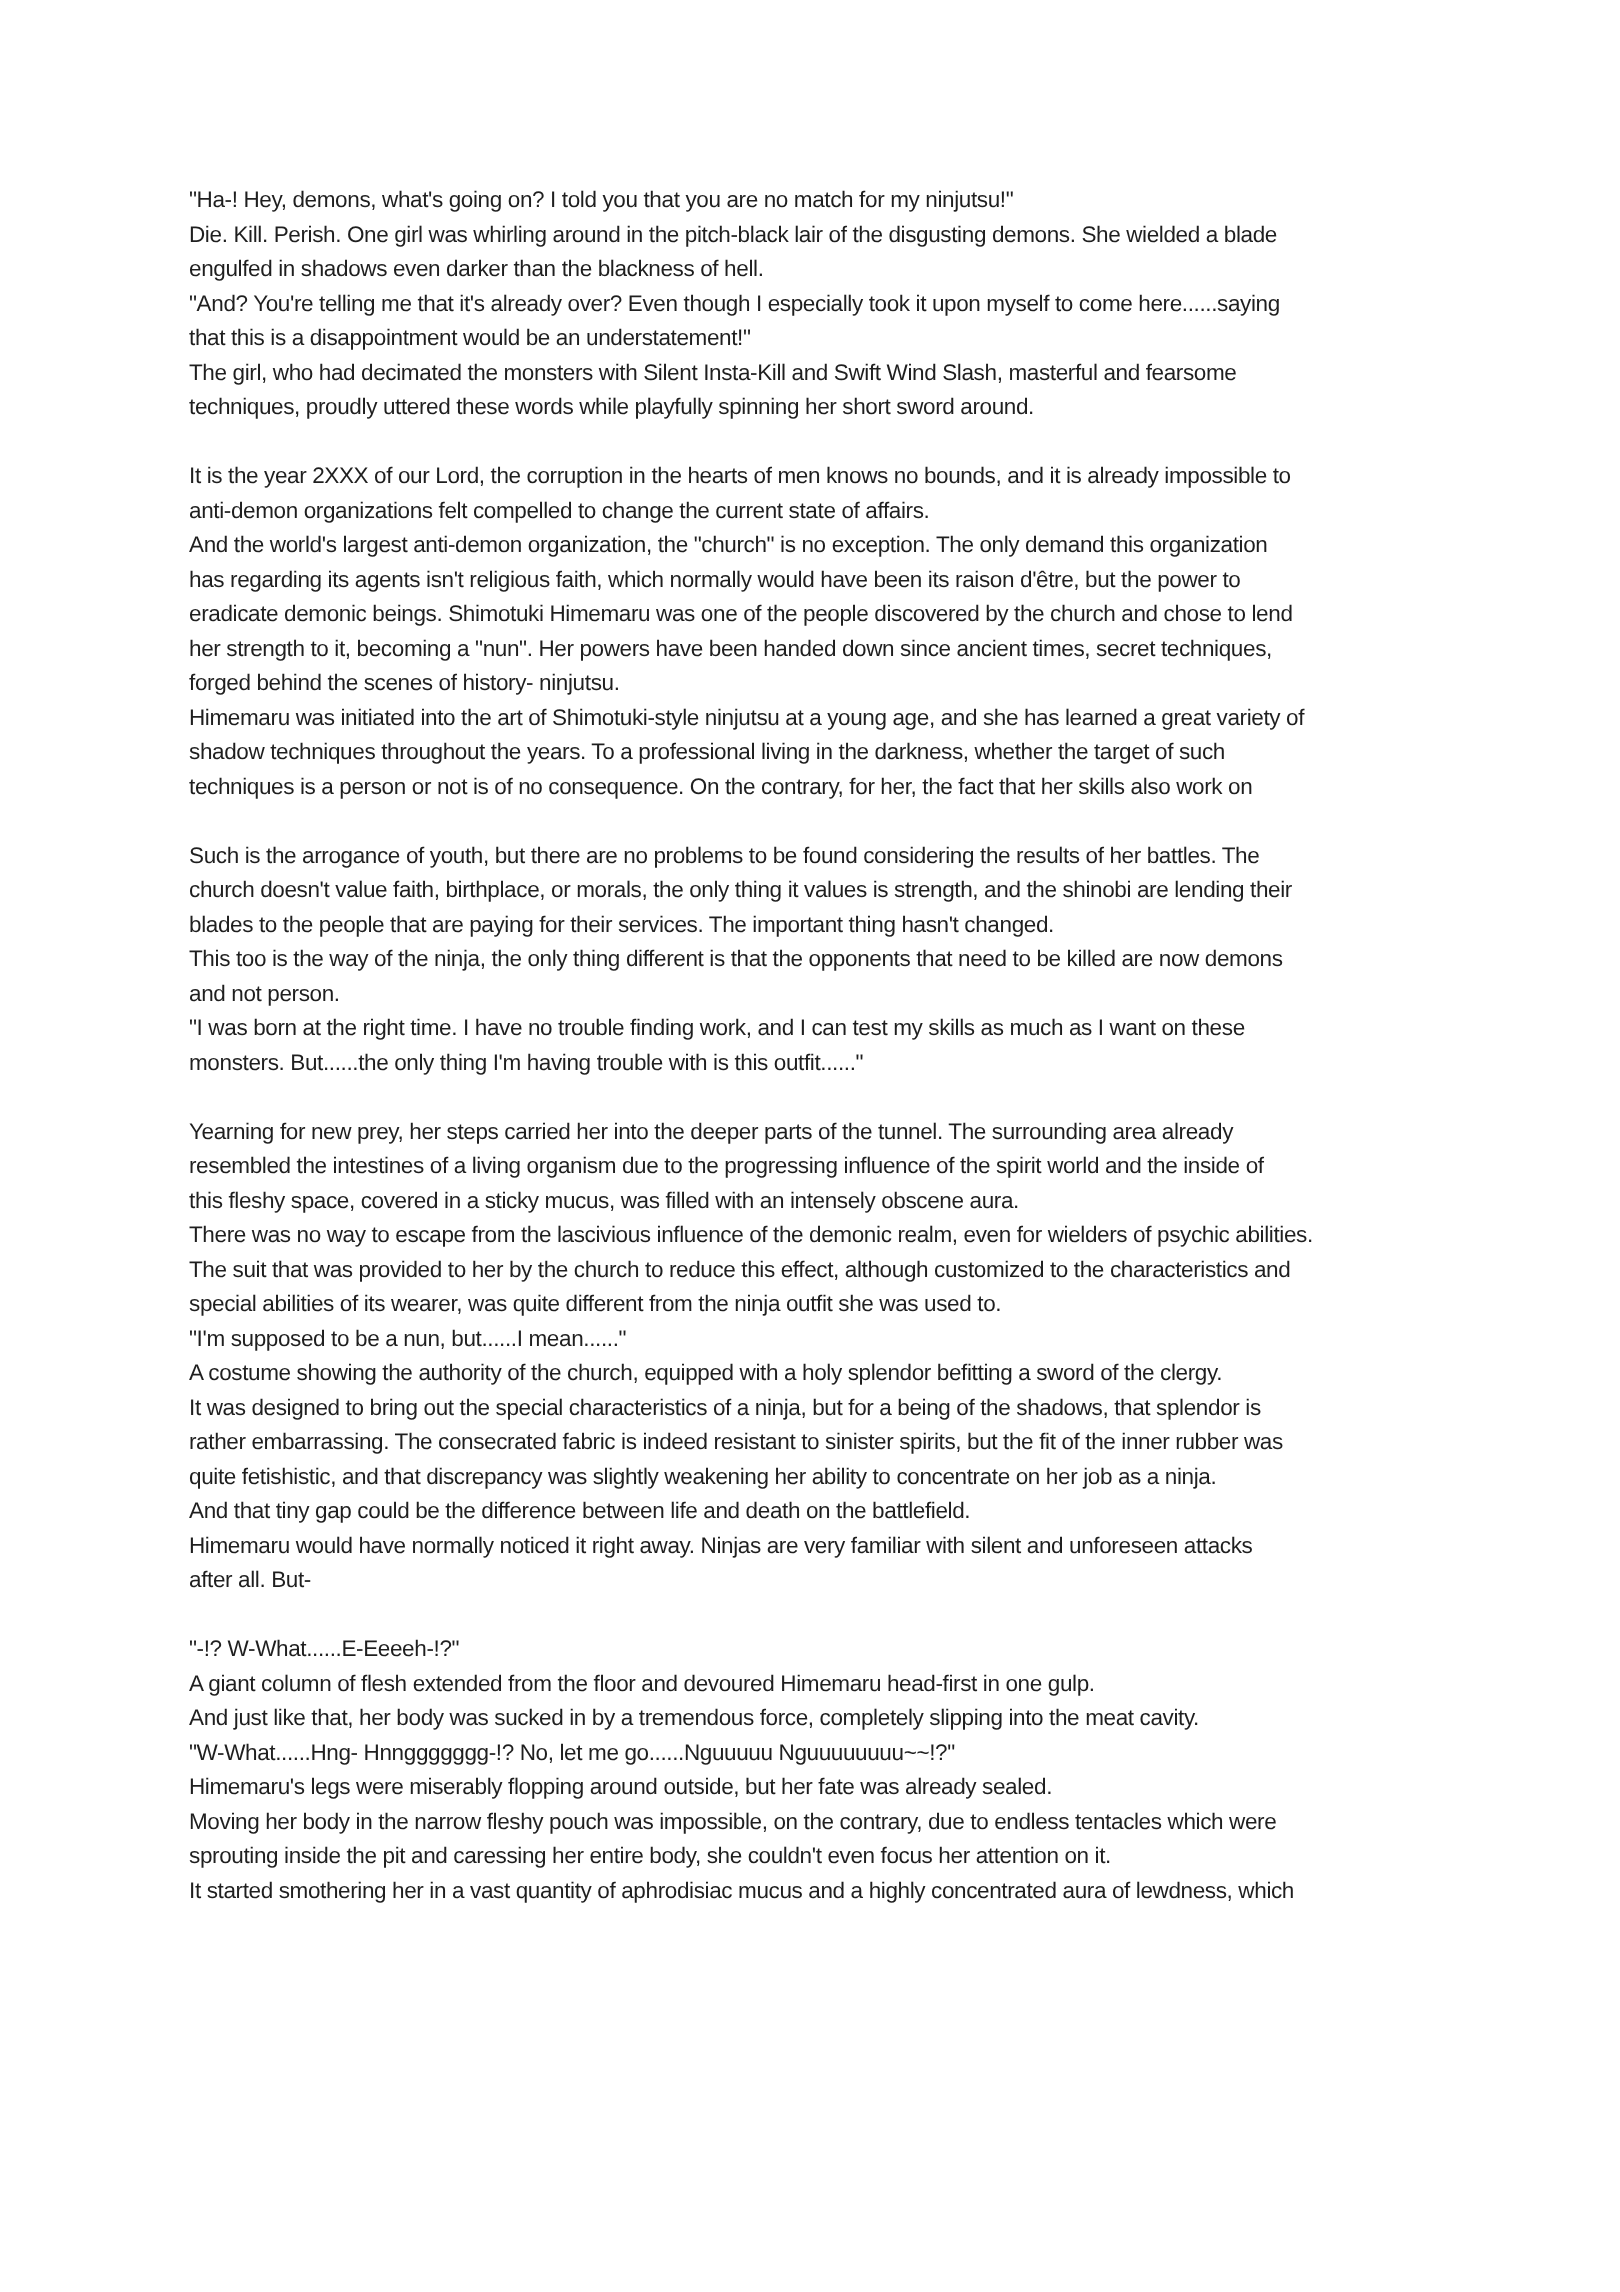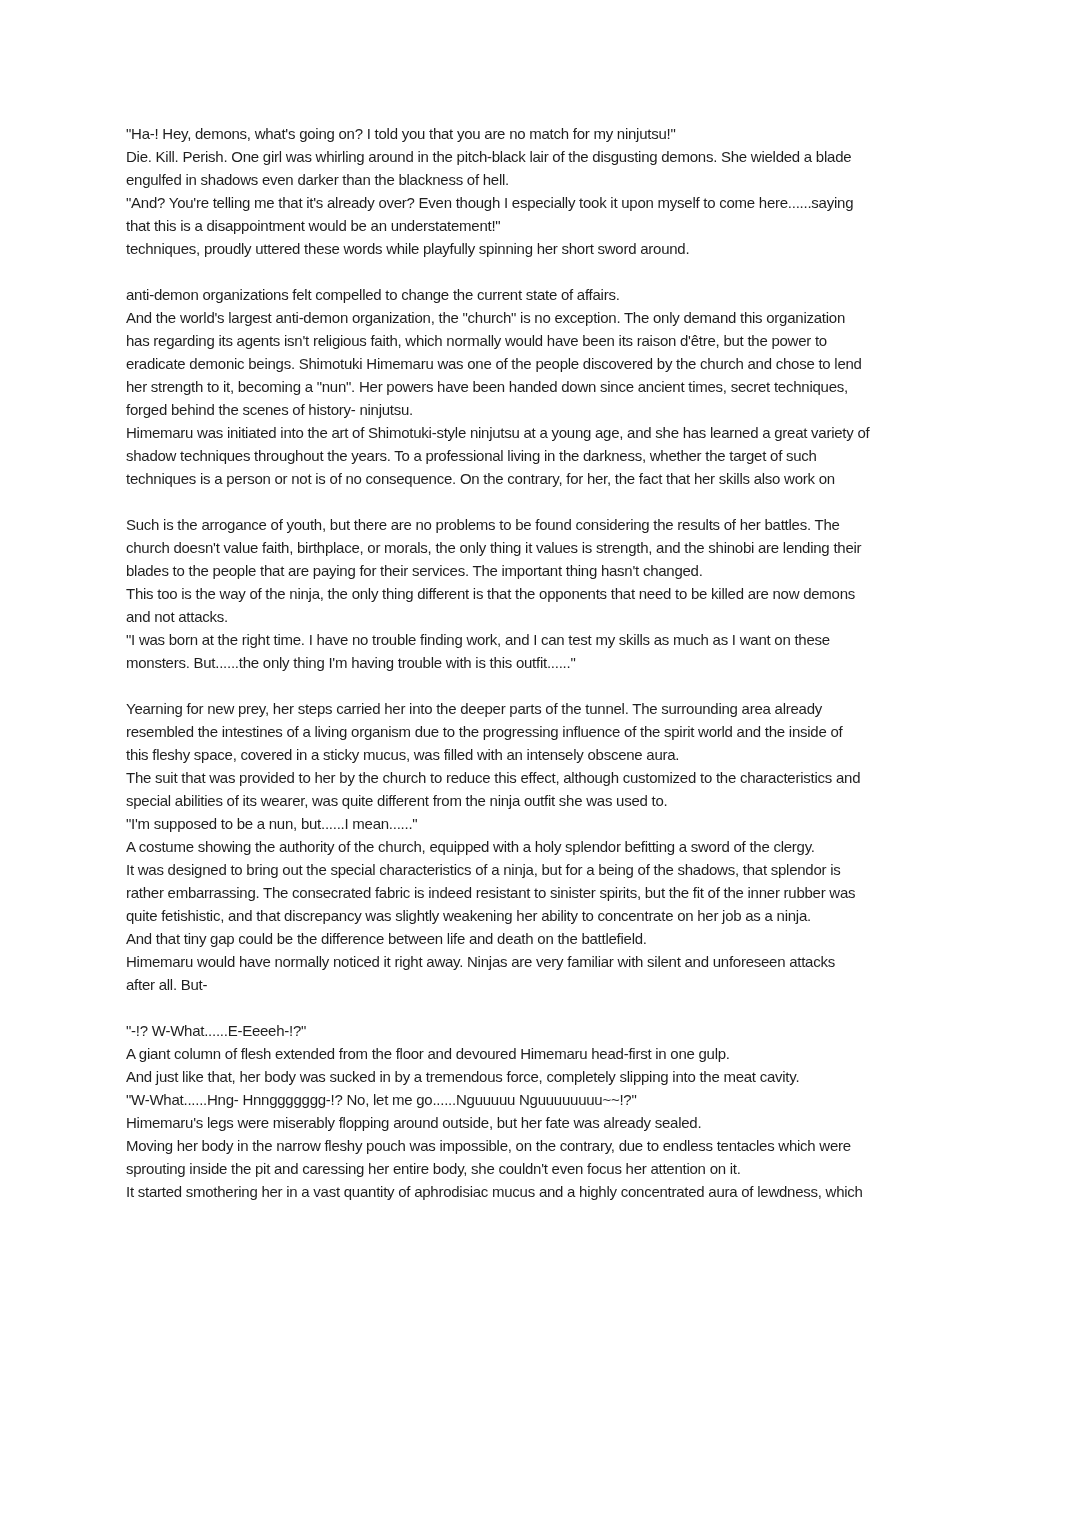--- a/index.html
+++ b/index.html
@@ -36,46 +36,49 @@
 <body>
 
 <div class="page">
   <div class="text-block" id="text-root" style="color: rgb(31, 31, 31);">
       <div class="para">
         <div class="line">"Ha-! Hey, demons, what's going on? I told you that you are no match for my ninjutsu!"</div>
         <div class="line">Die. Kill. Perish. One girl was whirling around in the pitch-black lair of the disgusting demons. She wielded a blade</div>
         <div class="line">engulfed in shadows even darker than the blackness of hell.</div>
         <div class="line">"And? You're telling me that it's already over? Even though I especially took it upon myself to come here......saying</div>
         <div class="line">that this is a disappointment would be an understatement!"</div>
+        <div class="line">The girl, who had decimated the monsters with Silent Insta-Kill and Swift Wind Slash, masterful and fearsome</div>
         <div class="line">techniques, proudly uttered these words while playfully spinning her short sword around.</div>
       </div>
       <div class="para">
+        <div class="line">It is the year 2XXX of our Lord, the corruption in the hearts of men knows no bounds, and it is already impossible to</div>
         <div class="line">anti-demon organizations felt compelled to change the current state of affairs.</div>
         <div class="line">And the world's largest anti-demon organization, the "church" is no exception. The only demand this organization</div>
         <div class="line">has regarding its agents isn't religious faith, which normally would have been its raison d'être, but the power to</div>
         <div class="line">eradicate demonic beings. Shimotuki Himemaru was one of the people discovered by the church and chose to lend</div>
         <div class="line">her strength to it, becoming a "nun". Her powers have been handed down since ancient times, secret techniques,</div>
         <div class="line">forged behind the scenes of history- ninjutsu.</div>
         <div class="line">Himemaru was initiated into the art of Shimotuki-style ninjutsu at a young age, and she has learned a great variety of</div>
         <div class="line">shadow techniques throughout the years. To a professional living in the darkness, whether the target of such</div>
         <div class="line">techniques is a person or not is of no consequence. On the contrary, for her, the fact that her skills also work on</div>
       </div>
       <div class="para">
         <div class="line">Such is the arrogance of youth, but there are no problems to be found considering the results of her battles. The</div>
         <div class="line">church doesn't value faith, birthplace, or morals, the only thing it values is strength, and the shinobi are lending their</div>
         <div class="line">blades to the people that are paying for their services. The important thing hasn't changed.</div>
         <div class="line">This too is the way of the ninja, the only thing different is that the opponents that need to be killed are now demons</div>
-        <div class="line">and not attacks.</div>
+        <div class="line">and not person.</div>
         <div class="line">"I was born at the right time. I have no trouble finding work, and I can test my skills as much as I want on these</div>
         <div class="line">monsters. But......the only thing I'm having trouble with is this outfit......"</div>
       </div>
       <div class="para">
         <div class="line">Yearning for new prey, her steps carried her into the deeper parts of the tunnel. The surrounding area already</div>
         <div class="line">resembled the intestines of a living organism due to the progressing influence of the spirit world and the inside of</div>
         <div class="line">this fleshy space, covered in a sticky mucus, was filled with an intensely obscene aura.</div>
+        <div class="line">There was no way to escape from the lascivious influence of the demonic realm, even for wielders of psychic abilities.</div>
         <div class="line">The suit that was provided to her by the church to reduce this effect, although customized to the characteristics and</div>
         <div class="line">special abilities of its wearer, was quite different from the ninja outfit she was used to.</div>
         <div class="line">"I'm supposed to be a nun, but......I mean......"</div>
         <div class="line">A costume showing the authority of the church, equipped with a holy splendor befitting a sword of the clergy.</div>
         <div class="line">It was designed to bring out the special characteristics of a ninja, but for a being of the shadows, that splendor is</div>
         <div class="line">rather embarrassing. The consecrated fabric is indeed resistant to sinister spirits, but the fit of the inner rubber was</div>
         <div class="line">quite fetishistic, and that discrepancy was slightly weakening her ability to concentrate on her job as a ninja.</div>
         <div class="line">And that tiny gap could be the difference between life and death on the battlefield.</div>
         <div class="line">Himemaru would have normally noticed it right away. Ninjas are very familiar with silent and unforeseen attacks</div>
         <div class="line">after all. But-</div>

